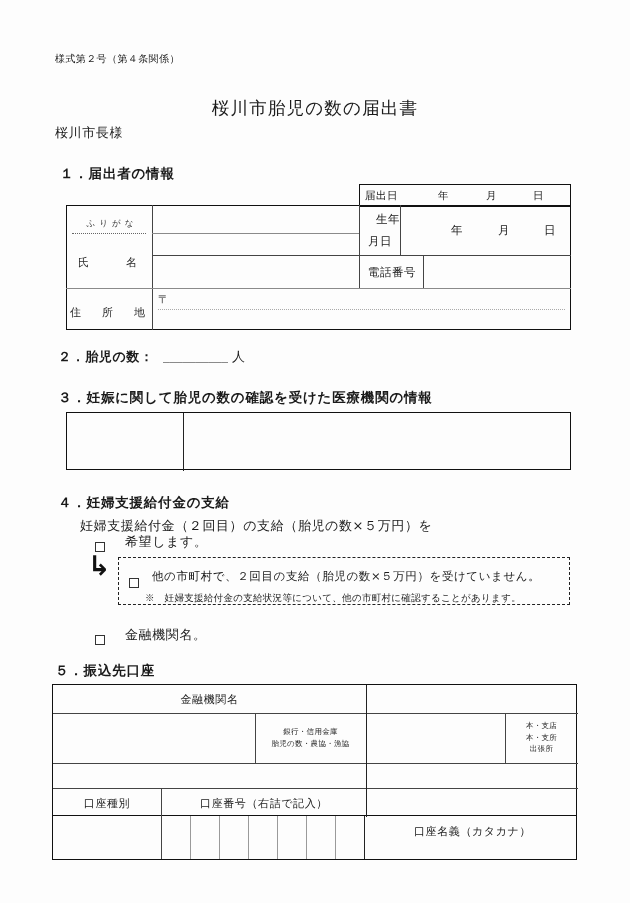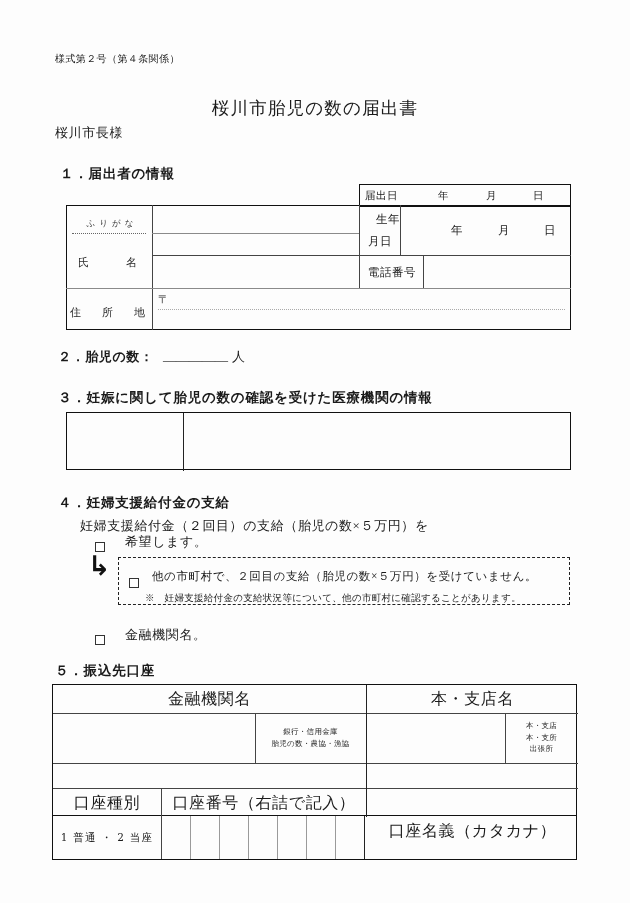--- a/index.html
+++ b/index.html
@@ -50,21 +50,20 @@
     font-size: 13.5px;
     font-weight: bold;
     letter-spacing: 0.8px;
     white-space: nowrap;
   }
   .plain-line {
     position: absolute;
     font-size: 13px;
     letter-spacing: 0.6px;
     white-space: nowrap;
-    font-family: Liberation Serif, serif;
   }
 
   
   .tbl1-wrap {
     position: absolute;
     left: 66px;
     top: 205px;
     width: 505px;
     height: 125px;
   }
@@ -206,21 +205,21 @@
   }
   .tiny-stack {
     position: absolute;
     font-size: 7.5px;
     line-height: 1.55;
     letter-spacing: 0.3px;
     text-align: center;
     color: #222;
   }
   .hdr-txt {
-    font-size: 16px;
+    font-size: 11px;
     letter-spacing: 0.6px;
   }
   .kind-txt {
     font-size: 10.5px;
     letter-spacing: 1.2px;
   }
 </style>
 </head>
 <body>
 
@@ -315,21 +314,20 @@
     <div class="h-rule" style="left:0; top:28px; width:525px;"></div>
     <div class="h-rule" style="left:0; top:78px; width:525px;"></div>
     <div class="h-rule" style="left:0; top:103px; width:525px;"></div>
 
     <div class="v-rule" style="left:313px; top:0; height:132px; background:#222;"></div>
     <div class="v-rule" style="left:202px; top:28px; height:50px;"></div>
     <div class="v-rule" style="left:452px; top:28px; height:50px;"></div>
     <div class="v-rule" style="left:108px; top:103px; height:29px;"></div>
 
     <div class="cellx c-center hdr-txt" style="left:0; top:0; width:313px; height:28px;">金融機関名</div>
-    <div class="cellx c-center hdr-txt" style="left:314px; top:0; width:211px; height:28px;">本・支店名</div>
 
     <div class="cellx" style="left:1px; top:29px; width:200px; height:49px;"></div>
     <div class="tiny-stack" style="left:203px; top:41px; width:109px;">
       <div>銀行・信用金庫</div>
       <div>胎児の数・農協・漁協</div>
     </div>
     <div class="cellx" style="left:314px; top:29px; width:137px; height:49px;"></div>
     <div class="tiny-stack" style="left:453px; top:35px; width:71px;">
       <div>本・支店</div>
       <div>本・支所</div>
@@ -337,21 +335,20 @@
     </div>
 
     <div class="cellx c-center hdr-txt" style="left:109px; top:104px; width:204px; height:28px;">口座番号（右詰で記入）</div>
     <div class="cellx c-center hdr-txt" style="left:0; top:104px; width:108px; height:28px;">口座種別</div>
     <div class="cellx c-center hdr-txt" style="left:314px; top:104px; width:211px; height:28px;margin-top:28px;">口座名義（カタカナ）</div>
   </div>
 
   <div style="position:absolute; left:52px; top:816px; width:525px; height:44px; border:1.6px solid #111; border-top:none; box-sizing:border-box;">
     <div class="v-rule" style="left:108px; top:0; height:43px;"></div>
     <div class="v-rule" style="left:311px; top:0; height:43px; background:#222;"></div>
-    <div class="cellx c-center kind-txt" style="left:0; top:0; width:108px; height:43px;">1 普通 ・ 2 当座</div>
     <div id="acct-cells" style="position:absolute; left:109px; top:0; width:202px; height:43px; display:flex;">
         <div style="flex: 1 1 0px; height: 100%; box-sizing: border-box;"></div>
         <div style="flex: 1 1 0px; height: 100%; box-sizing: border-box; border-left: 1px solid rgb(154, 154, 154);"></div>
         <div style="flex: 1 1 0px; height: 100%; box-sizing: border-box; border-left: 1px solid rgb(154, 154, 154);"></div>
         <div style="flex: 1 1 0px; height: 100%; box-sizing: border-box; border-left: 1px solid rgb(154, 154, 154);"></div>
         <div style="flex: 1 1 0px; height: 100%; box-sizing: border-box; border-left: 1px solid rgb(154, 154, 154);"></div>
         <div style="flex: 1 1 0px; height: 100%; box-sizing: border-box; border-left: 1px solid rgb(154, 154, 154);"></div>
         <div style="flex: 1 1 0px; height: 100%; box-sizing: border-box; border-left: 1px solid rgb(154, 154, 154);"></div>
       </div>
     <div class="cellx" style="left:312px; top:0; width:211px; height:43px;"></div>

